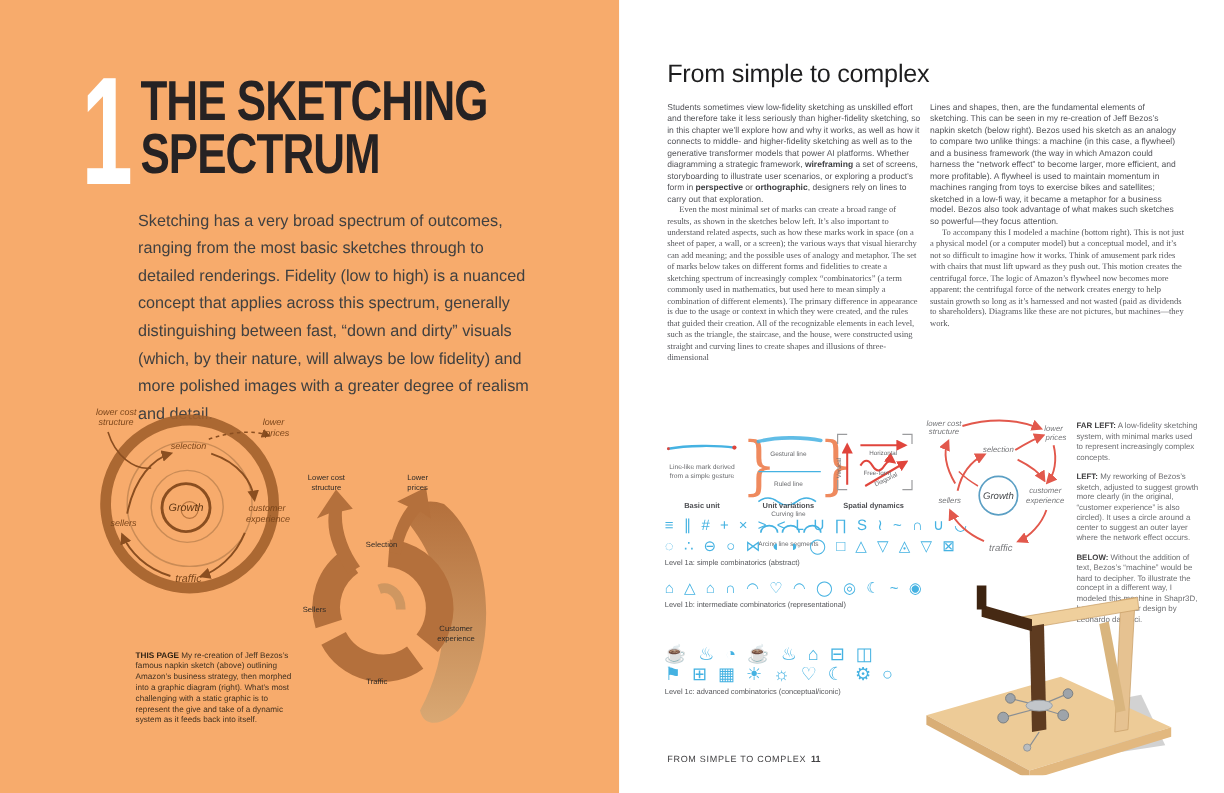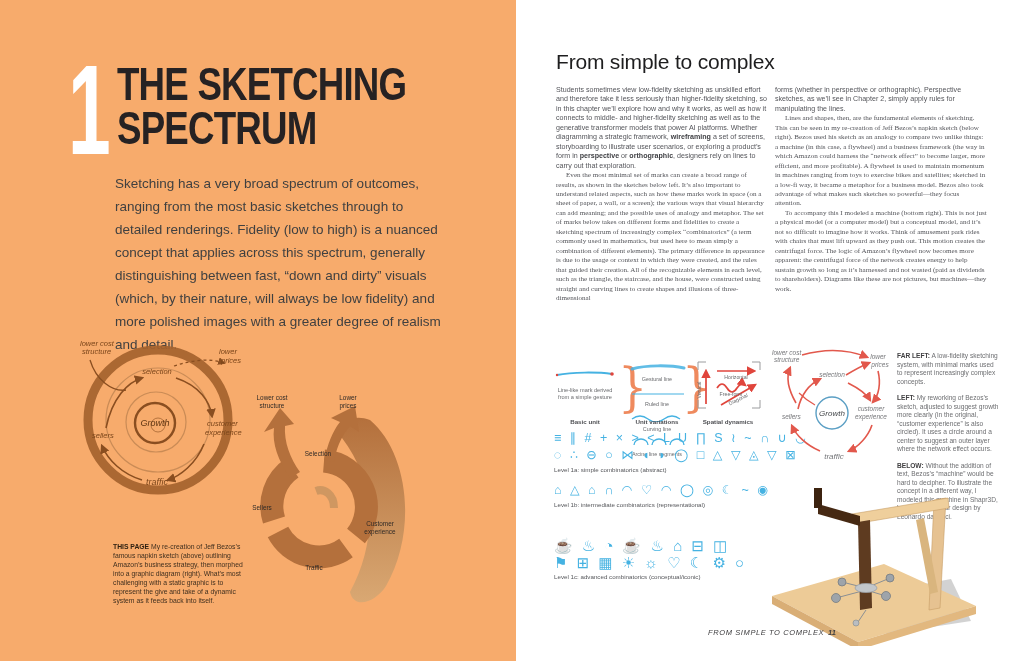--- a/index.html
+++ b/index.html
@@ -56,22 +56,22 @@
 
   .sk-red { position:absolute; left:244px; top:343px; }
   .machine { position:absolute; left:250px; top:476px; }
 
   
   .margin-notes { position:absolute; left:381px; top:352px; width:104px; font-size:6.6px;
                   line-height:8.5px; color:#6D6E71; }
   .margin-notes p { margin-bottom:8px; }
   .margin-notes b { color:#414042; }
 
-  .footer { position:absolute; left:40px; top:628px; width:432px; text-align:center;
-            font-size:7.5px; letter-spacing:.6px; color:#414042;font-style:italic; }
+  .footer { position:absolute; left:40px; top:628px; width:432px; text-align:left;
+            font-size:7.5px; letter-spacing:.6px; color:#414042; }
   .footer b { margin-left:4px; letter-spacing:0; }
 
   svg text { font-family:"Liberation Sans", sans-serif; }
   .hand { font-style:italic; }
 </style>
 </head>
 <body>
 
 <div class="spread">
 
@@ -153,21 +153,20 @@
   <div class="page-right">
 
     <h2 class="rp-heading">From simple to complex</h2>
 
     <div class="col col1">
       <p><span>Students sometimes view low-fidelity sketching as unskilled effort and therefore take it less seriously than higher-fidelity sketching, so in this chapter we’ll explore how and why it works, as well as how it connects to middle- and higher-fidelity sketching as well as to the generative transformer models that power AI platforms. Whether diagramming a strategic framework, </span><b>wireframing</b><span> a set of screens, storyboarding to illustrate user scenarios, or exploring a product’s form in </span><b>perspective</b><span> or </span><b>orthographic</b><span>, designers rely on lines to carry out that exploration.</span></p>
       <p>Even the most minimal set of marks can create a broad range of results, as shown in the sketches below left. It’s also important to understand related aspects, such as how these marks work in space (on a sheet of paper, a wall, or a screen); the various ways that visual hierarchy can add meaning; and the possible uses of analogy and metaphor. The set of marks below takes on different forms and fidelities to create a sketching spectrum of increasingly complex “combinatorics” (a term commonly used in mathematics, but used here to mean simply a combination of different elements). The primary difference in appearance is due to the usage or context in which they were created, and the rules that guided their creation. All of the recognizable elements in each level, such as the triangle, the staircase, and the house, were constructed using straight and curving lines to create shapes and illusions of three-dimensional</p>
     </div>
 
     <div class="col col2">
-      <p>forms (whether in perspective or orthographic). Perspective sketches, as we’ll see in Chapter 2, simply apply rules for manipulating the lines.</p>
       <p>Lines and shapes, then, are the fundamental elements of sketching. This can be seen in my re-creation of Jeff Bezos’s napkin sketch (below right). Bezos used his sketch as an analogy to compare two unlike things: a machine (in this case, a flywheel) and a business framework (the way in which Amazon could harness the “network effect” to become larger, more efficient, and more profitable). A flywheel is used to maintain momentum in machines ranging from toys to exercise bikes and satellites; sketched in a low-fi way, it became a metaphor for a business model. Bezos also took advantage of what makes such sketches so powerful—they focus attention.</p>
       <p>To accompany this I modeled a machine (bottom right). This is not just a physical model (or a computer model) but a conceptual model, and it’s not so difficult to imagine how it works. Think of amusement park rides with chairs that must lift upward as they push out. This motion creates the centrifugal force. The logic of Amazon’s flywheel now becomes more apparent: the centrifugal force of the network creates energy to help sustain growth so long as it’s harnessed and not wasted (paid as dividends to shareholders). Diagrams like these are not pictures, but machines—they work.</p>
     </div>
 
     <div class="basic-unit">
       <svg width="62" height="12" viewBox="0 0 62 12">
         <path d="M3,7 C18,4 44,4 58,6" fill="none" stroke="#45B2E2" stroke-width="2" stroke-linecap="round"></path>
         <circle cx="58" cy="6" r="1.8" fill="#E0453C"></circle>
           <circle cx="3" cy="7" r="1.2" fill="#E0453C"></circle>
       </svg>

